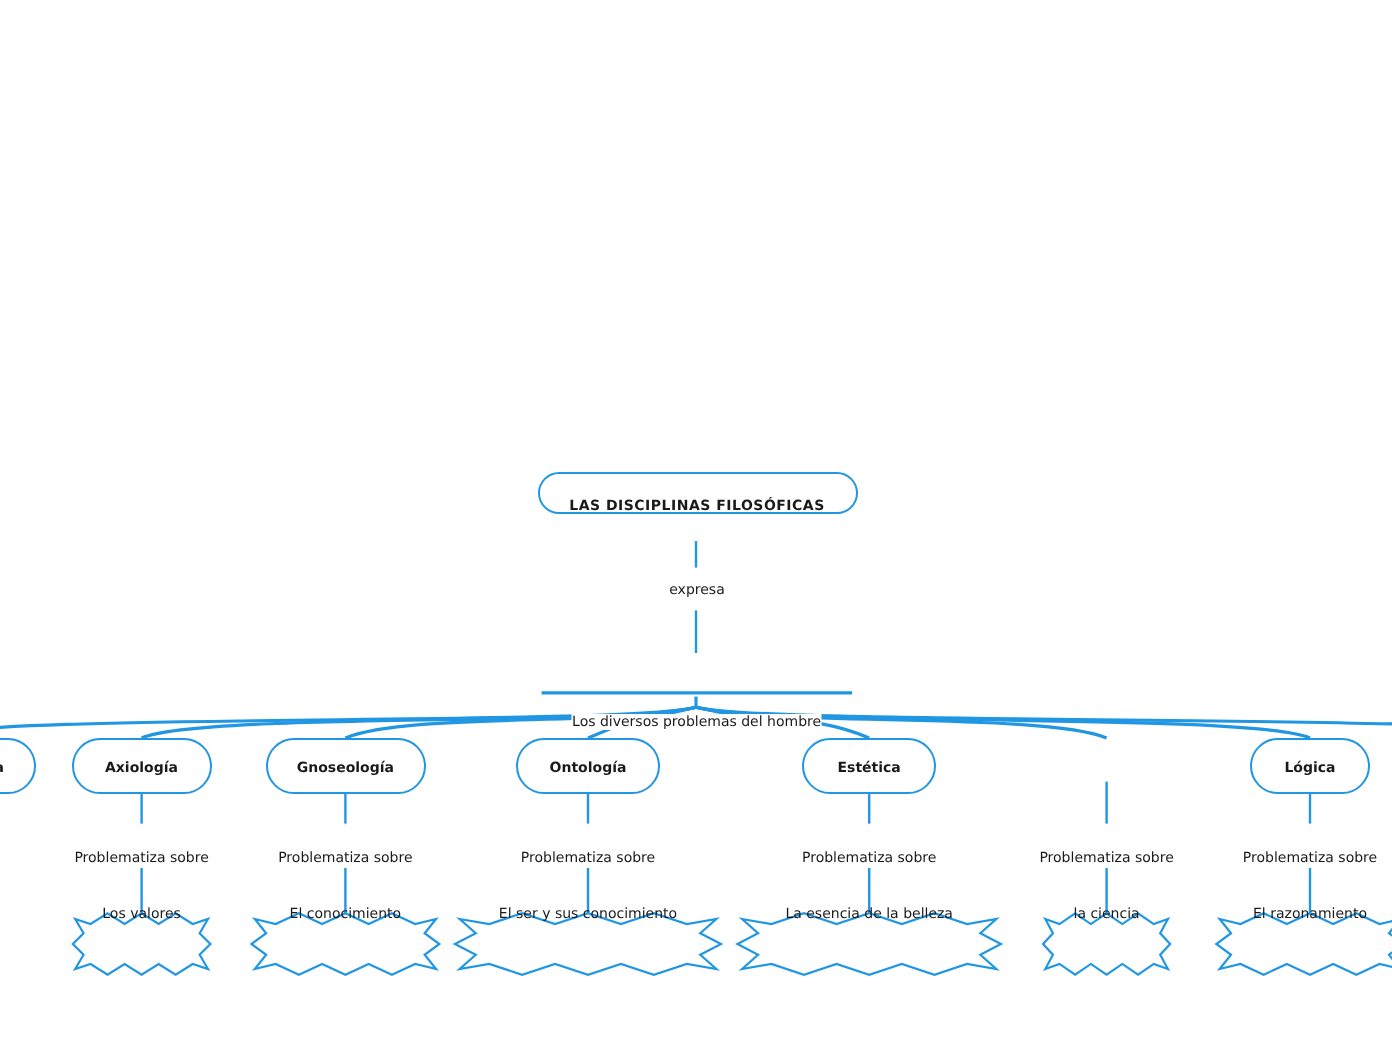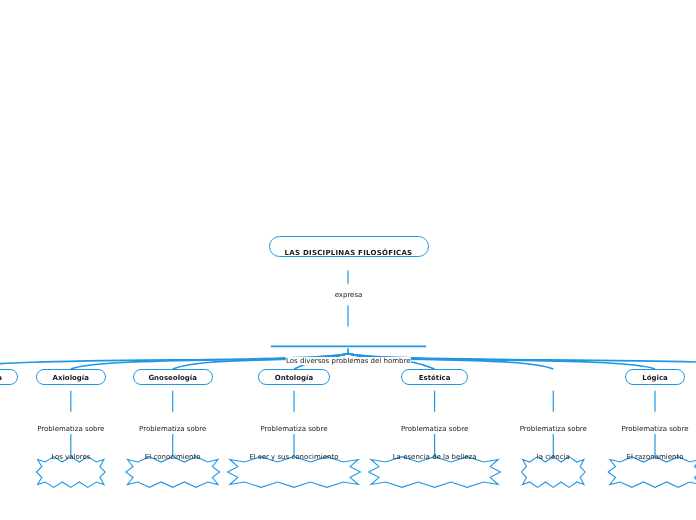--- a/index.html
+++ b/index.html
@@ -8,21 +8,21 @@
        font-family:"DejaVu Sans",sans-serif;-webkit-font-smoothing:antialiased;text-rendering:geometricPrecision;}
   #canvas{position:relative;width:696px;height:520px;background:#fff;}
   svg#links{position:absolute;left:0;top:0;width:696px;height:520px;}
   .ln{fill:none;stroke:#2196e3;stroke-width:1.2;}
   .ln2{fill:none;stroke:#2196e3;stroke-width:1.6;}
   .burst{fill:#fff;stroke:#2196e3;stroke-width:1.1;stroke-linejoin:miter;}
   .pill{position:absolute;box-sizing:border-box;border:1.3px solid #2196e3;
         border-radius:999px;background:#fff;display:flex;align-items:center;
         justify-content:center;color:#1a1a1a;font-weight:bold;}
   .root{left:268.5px;top:236px;width:160px;height:20.6px;font-size:7px;letter-spacing:0.25px;padding-top:14px;}
-  .branch{top:369px;height:16px;font-size:7px;padding-top:1px;align-items:center;}
+  .branch{top:369px;height:28px;font-size:7px;padding-top:1px;align-items:center;}
   .lbl{position:absolute;color:#1a1a1a;font-weight:normal;white-space:nowrap;
        transform:translate(-50%,-50%);background:#fff;}
   .expresa{left:348.5px;top:295px;font-size:7px;}
   .subtopic{left:348.3px;top:337.4px;font-size:7px;margin-top:24px;}
   .conn{top:429px;font-size:7px;padding:1px 2px;}
   .leaf{top:457px;font-size:7px;background:none;}
 </style>
 </head>
 <body>
 

